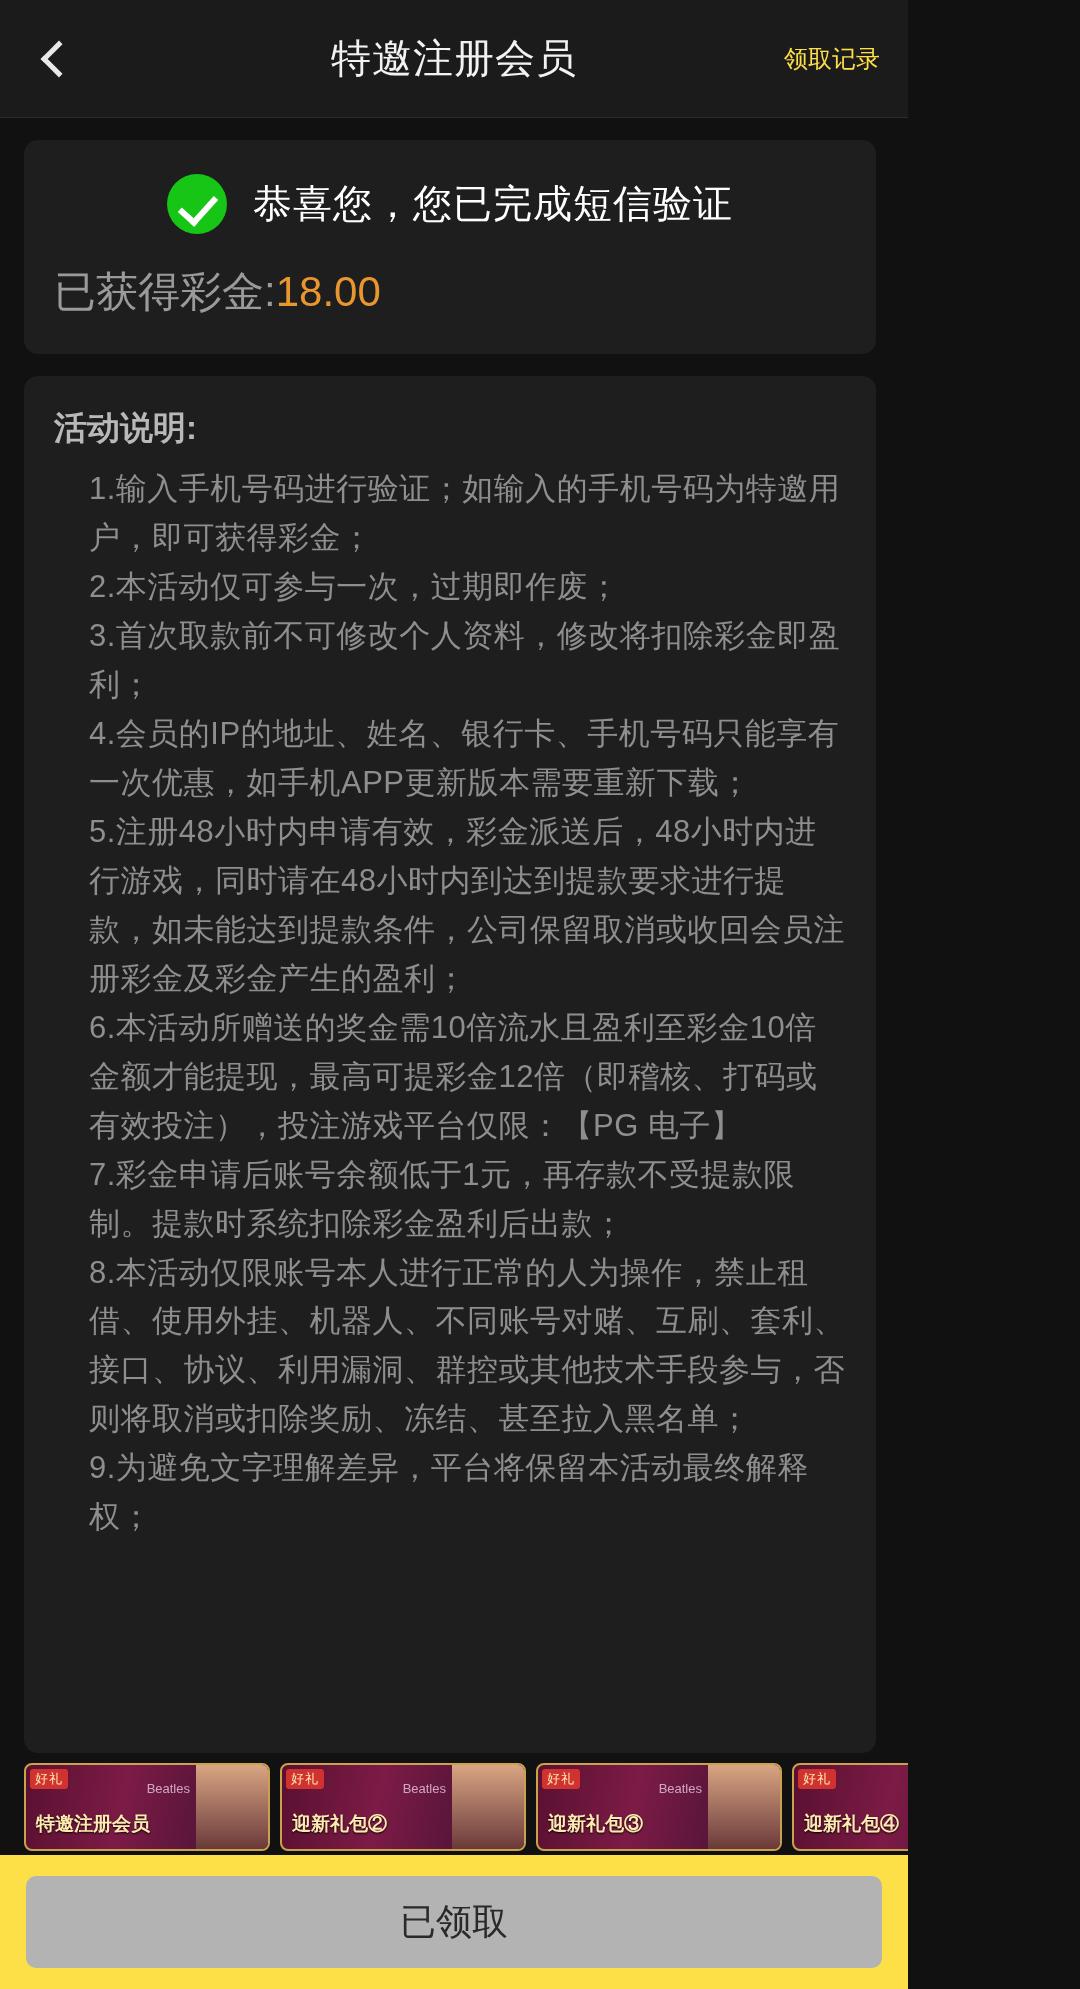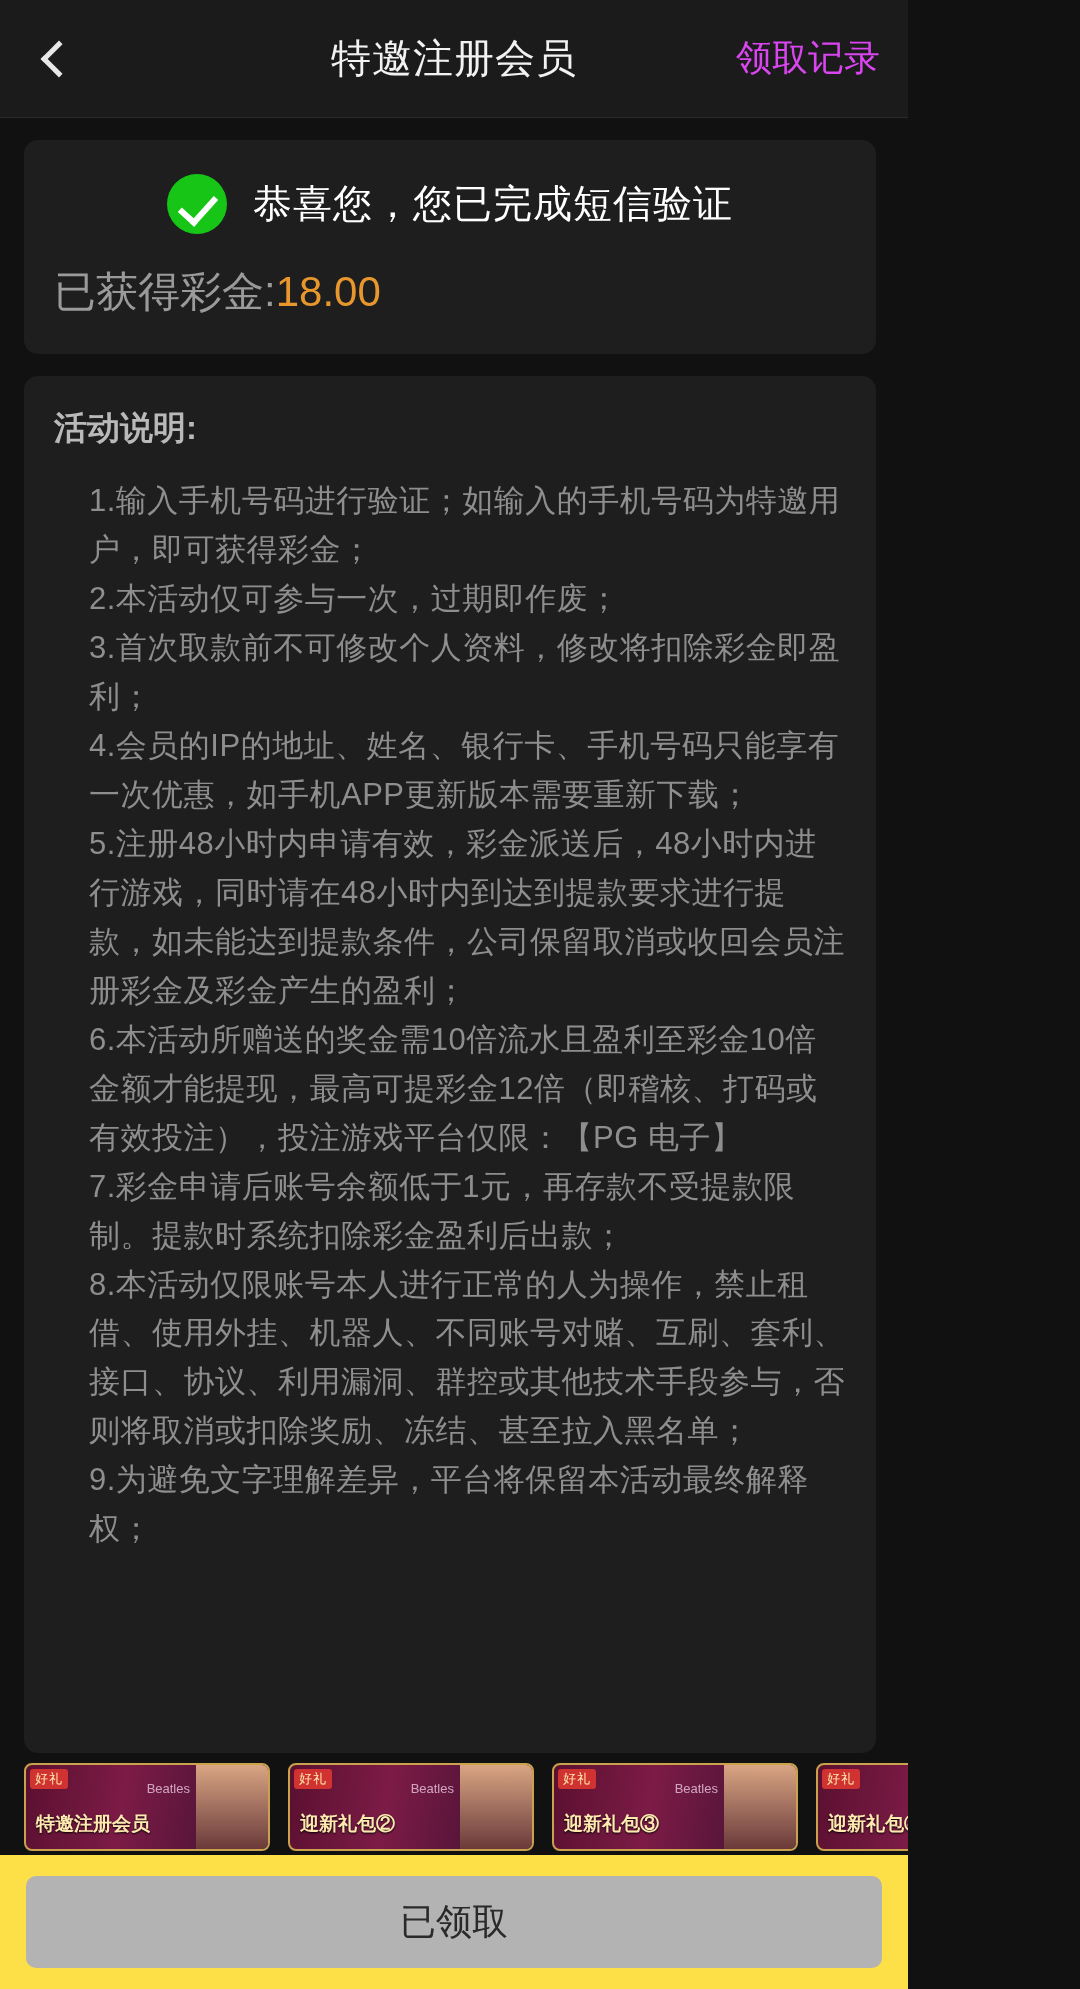--- a/index.html
+++ b/index.html
@@ -50,22 +50,22 @@
     left: 0; right: 0;
     text-align: center;
     color: #f2f2f2;
     font-size: 40px;
     letter-spacing: 1px;
     pointer-events: none;
   }
   .header-action {
     margin-left: auto;
     margin-right: 28px;
-    color: #d946ef;
-    font-size: 36px;
+    color: #fde047;
+    font-size: 24px;
     cursor: pointer;
     white-space: nowrap;
     z-index: 2;
   }
 
   
   .body {
     flex: 1 1 auto;
     overflow: hidden;
     padding: 22px 32px 0 24px;
@@ -122,36 +122,36 @@
     background: #1e1e1e;
     border-radius: 14px;
     padding: 30px 30px 26px 30px;
     flex: 1 1 auto;
     overflow: hidden;
   }
   .rules-title {
     color: #b9b9b9;
     font-size: 33px;
     font-weight: bold;
-    margin-bottom: 26px;
+    margin-bottom: 14px;
   }
   .rules-list { list-style: none; margin-left: 35px; }
   .rules-list li {
     color: #8e8e8e;
     font-size: 31px;
     line-height: 1.58;
     letter-spacing: 0.5px;
     word-break: break-all;
   }
 
   
   .banners {
     flex: 0 0 92px;
     display: flex;
-    gap: 18px;
+    gap: 10px;
     padding: 0 24px;
     margin-top: 10px;
     overflow: hidden;
   }
   .banner {
     position: relative;
     flex: 0 0 246px;
     height: 88px;
     border-radius: 8px;
     overflow: hidden;

